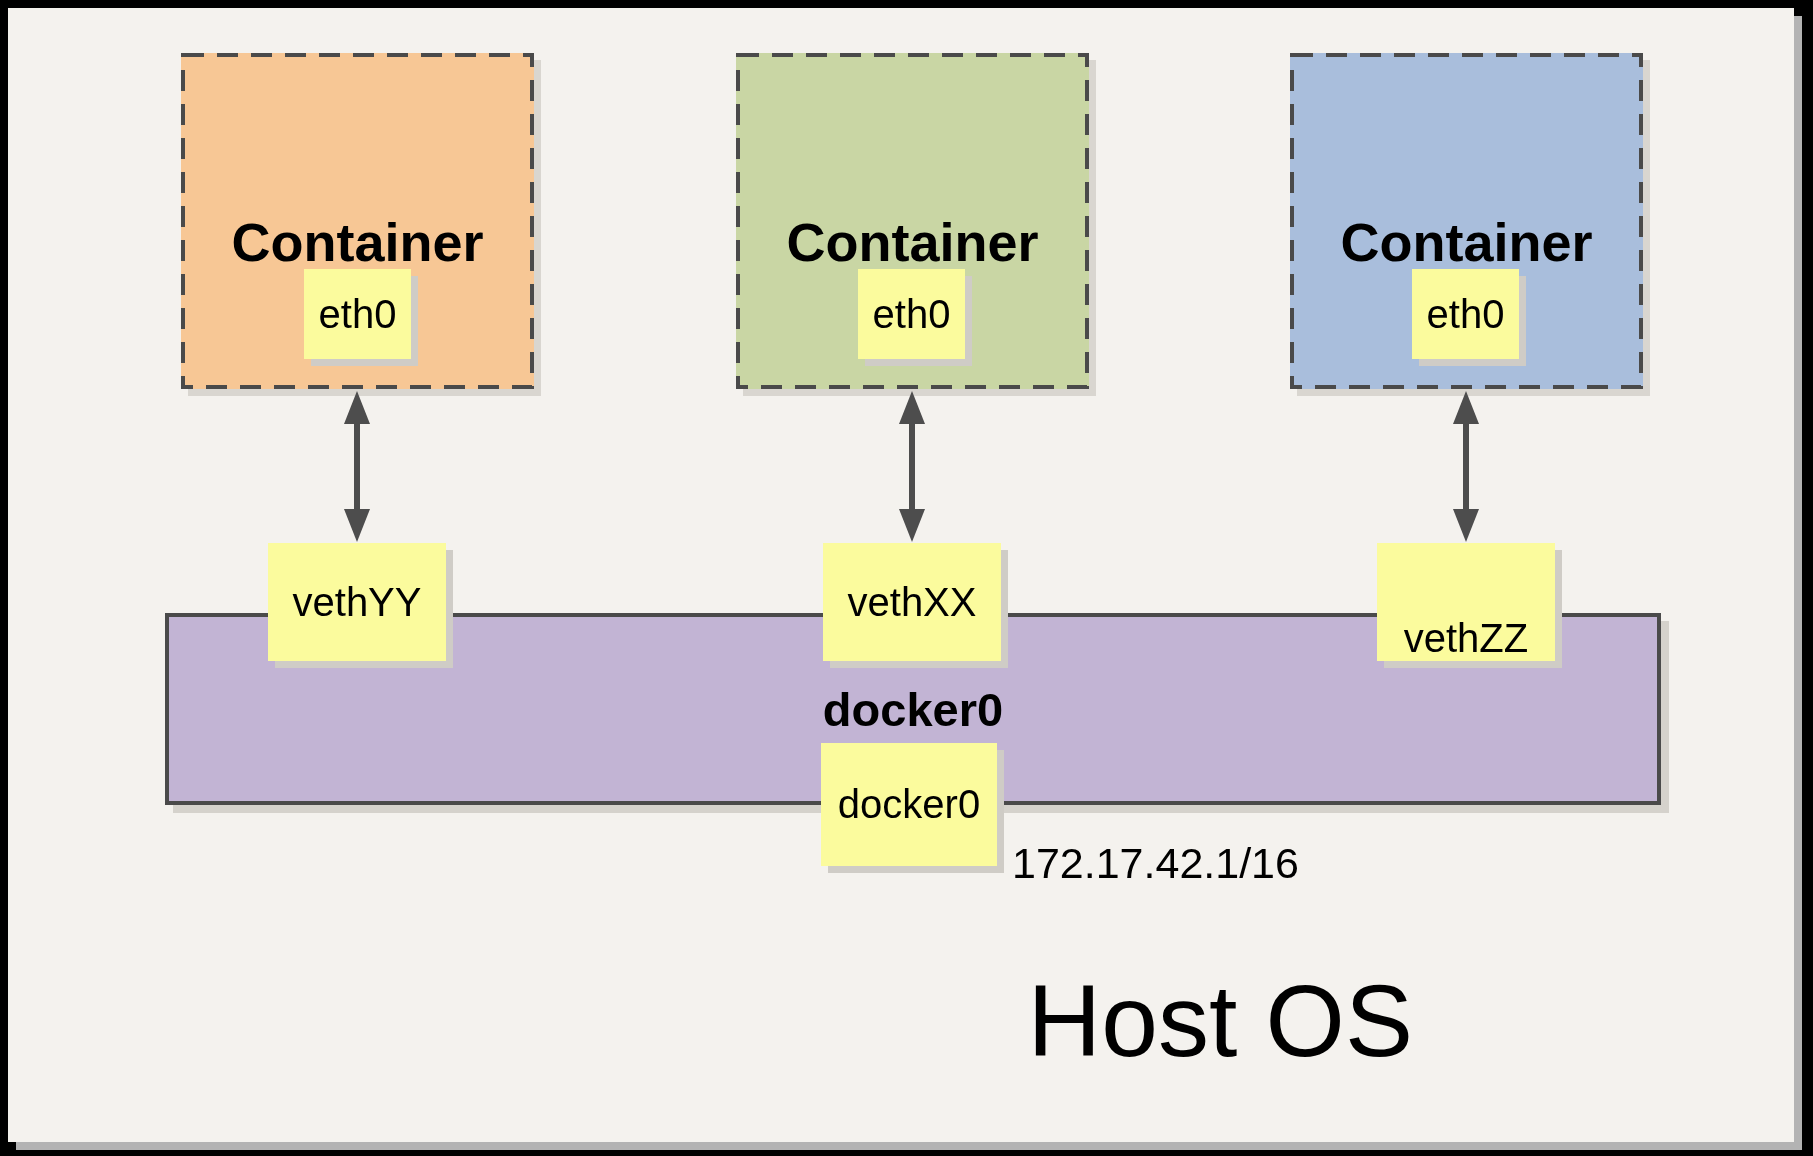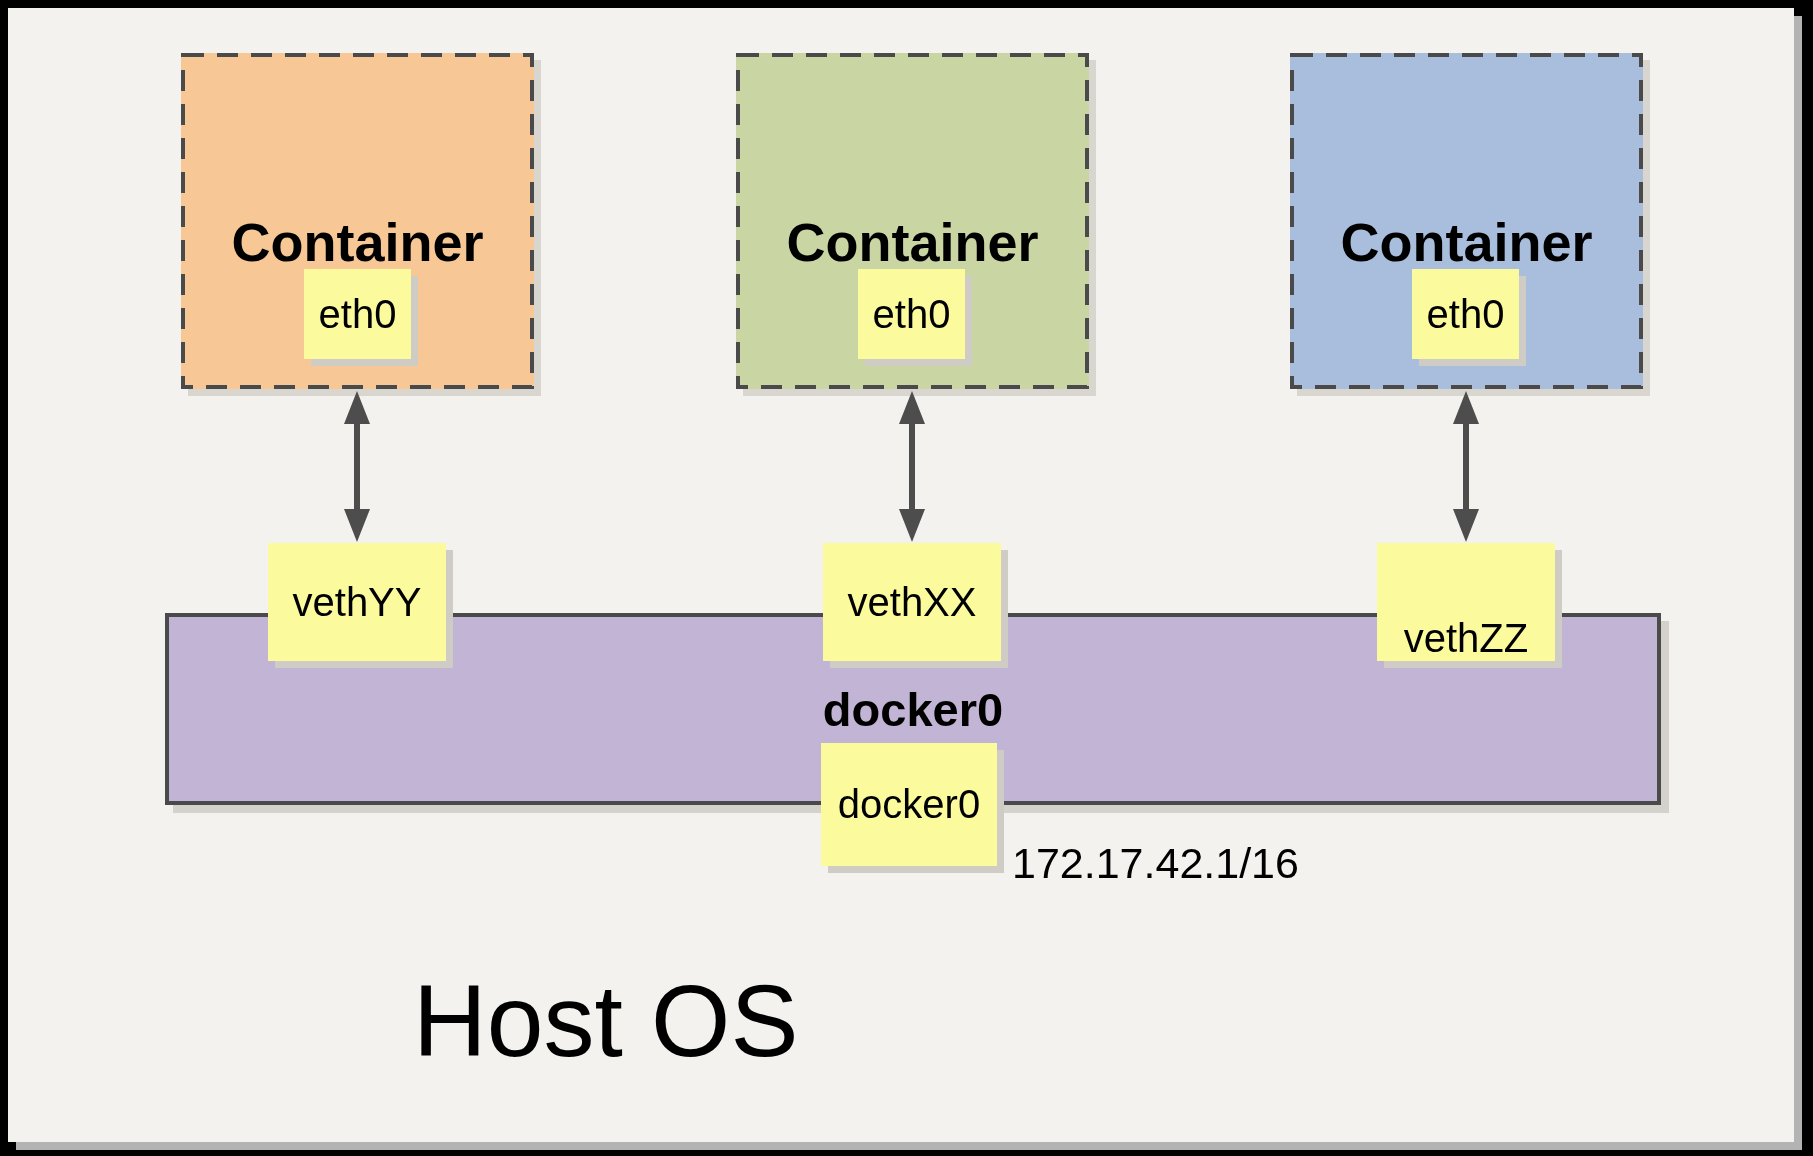--- a/index.html
+++ b/index.html
@@ -58,21 +58,21 @@
     position:absolute; left:655px; top:674px; width:500px;
     text-align:center; font-size:47px; font-weight:bold; line-height:56px;
   }
   .docker0-box { left:813px; top:735px; width:176px; height:123px; }
   .ip-label {
     position:absolute; left:1004px; top:830px;
     font-size:43px; line-height:50px;
   }
   .host-title {
     position:absolute; left:405px; top:958px; width:1000px;
-    text-align:left; font-size:102px; line-height:110px; font-weight:normal;
+    text-align:right; font-size:102px; line-height:110px; font-weight:normal;
   }
 </style>
 </head>
 <body>
 
 <div class="page">
 
   <div class="container-box c1" style="background-color: rgb(247, 199, 149);">
     <svg class="dash-svg">
       <rect x="2" y="2" width="349" height="332" fill="none" stroke-width="4" stroke-dasharray="21 13" stroke="#4a4a4a"></rect>

